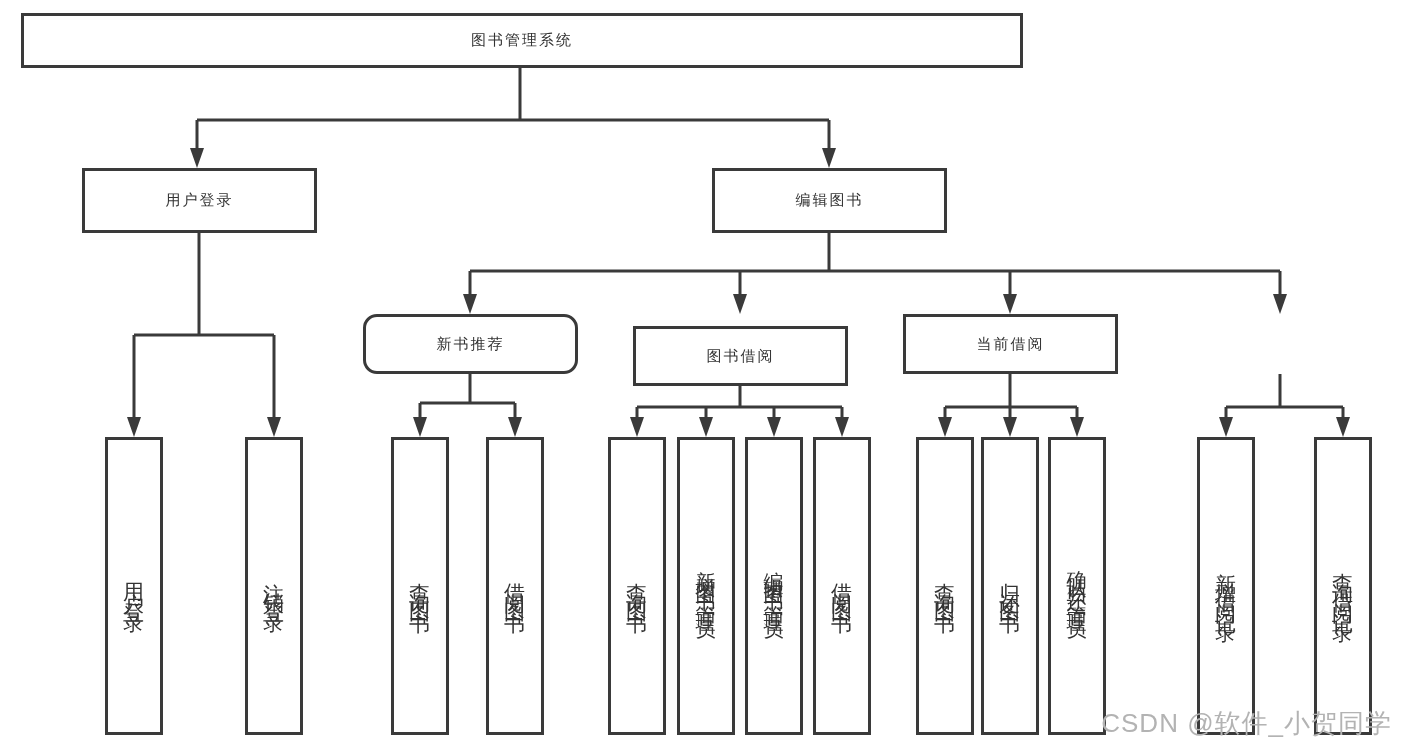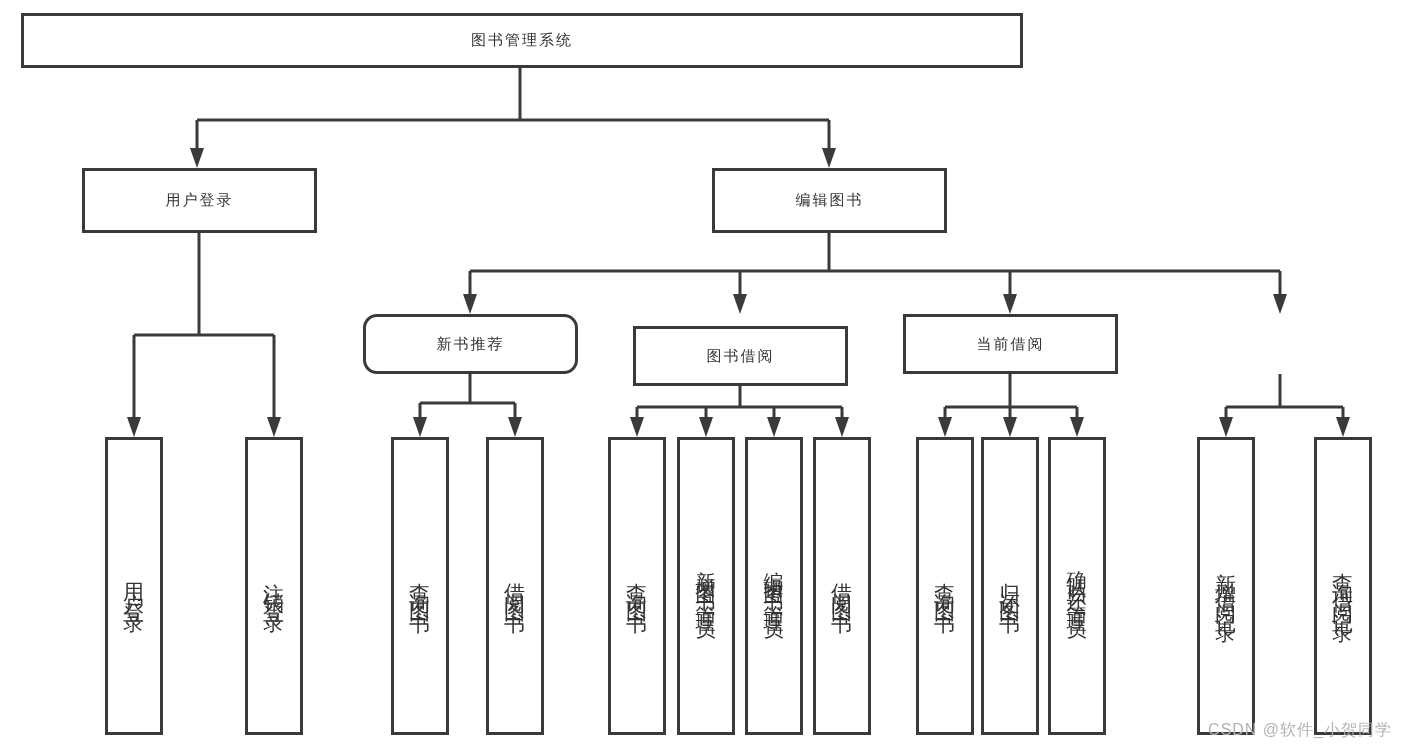--- a/index.html
+++ b/index.html
@@ -32,21 +32,21 @@
     display:flex;align-items:center;justify-content:center;
   }
   .vtext{
     writing-mode:vertical-rl;text-orientation:upright;
     font-size:21px;line-height:1;letter-spacing:10px;
     color:var(--text);
   }
   .vbox.tight .vtext{letter-spacing:7px;font-size:20px;}
   #watermark{
     position:absolute;right:13px;bottom:6px;
-    font-size:16px;color:var(--wm);
+    font-size:26px;color:var(--wm);
     letter-spacing:1px;white-space:nowrap;
   }
 </style>
 </head>
 <body>
 
 <div id="canvas">
 
   <svg id="connectors" viewBox="0 0 1405 747" xmlns="http://www.w3.org/2000/svg">
 

